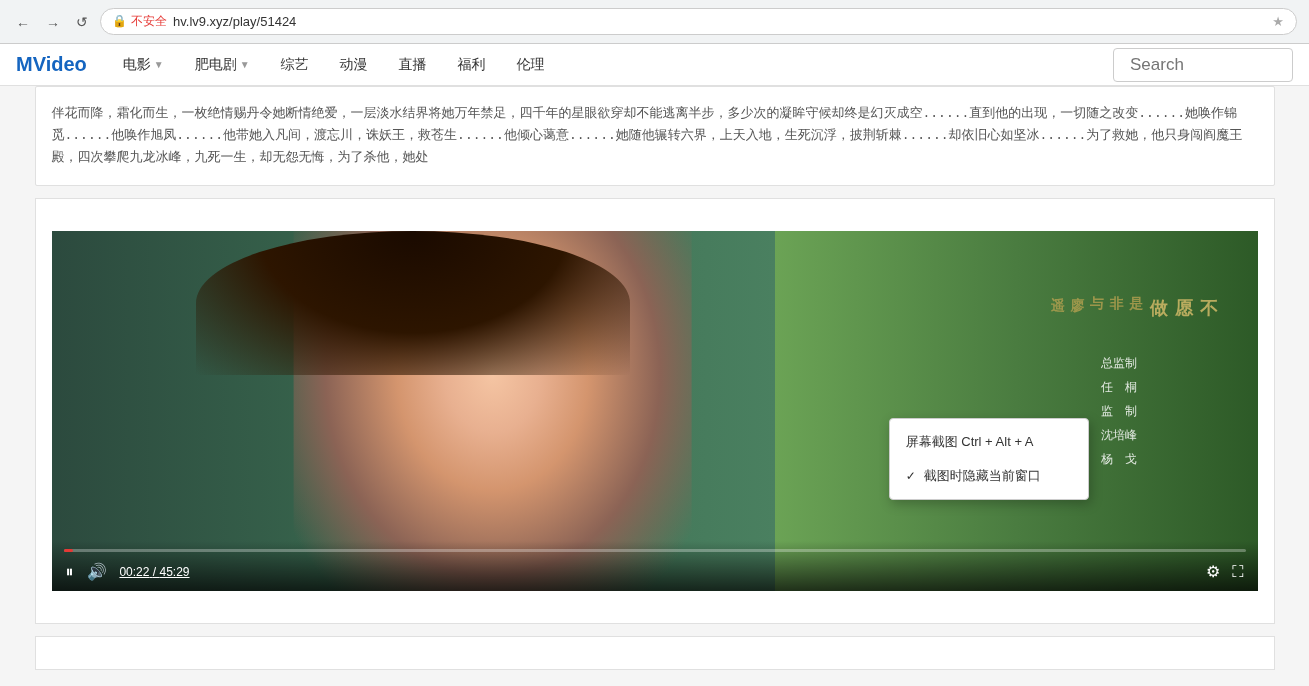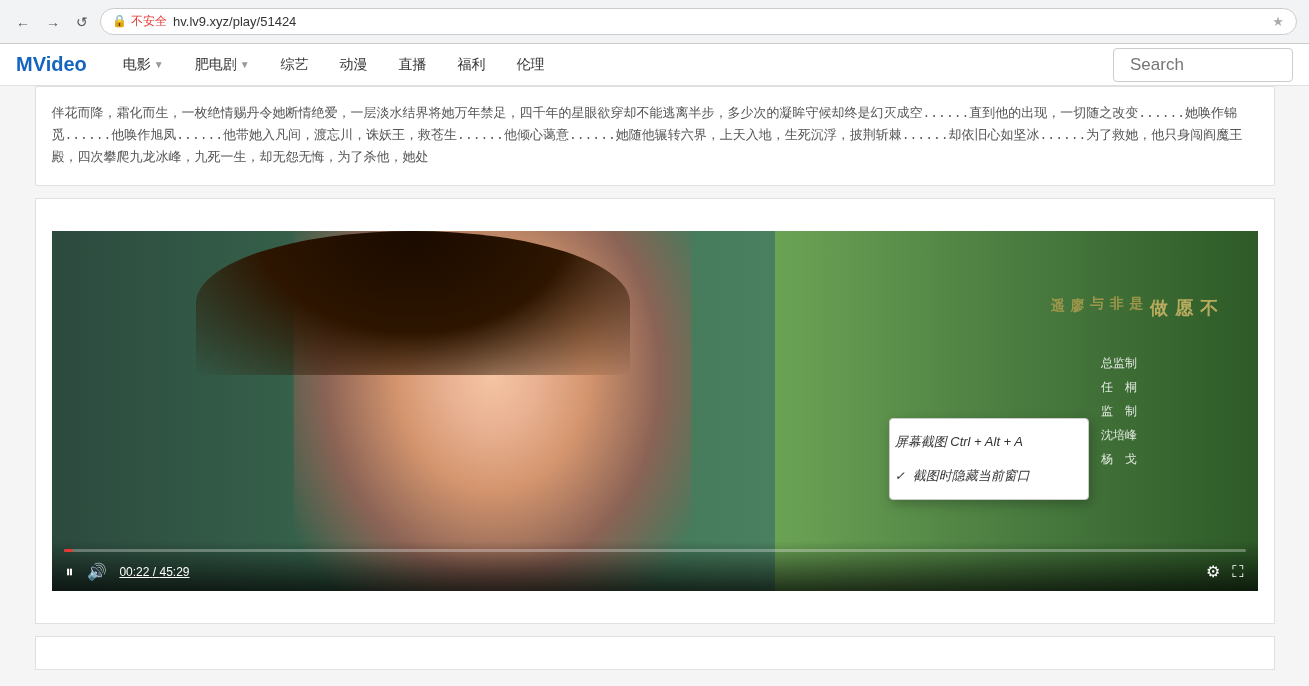--- a/index.html
+++ b/index.html
@@ -189,28 +189,27 @@
       top: 52%;
       background: #fff;
       border: 1px solid #ccc;
       border-radius: 4px;
       box-shadow: 2px 4px 12px rgba(0,0,0,0.25);
       padding: 6px 0;
       min-width: 200px;
       z-index: 100;
     }
     .context-menu-item {
-      padding: 8px 5px;
+      padding: 8px 16px;
       font-size: 13px;
       color: #333;
       display: flex;
       align-items: center;
       gap: 8px;
       cursor: pointer;
-      font-style: italic;
     }
     .context-menu-check { color: #333; font-size: 12px; }
 
     
     .video-controls {
       position: absolute;
       bottom: 0;
       left: 0;
       right: 0;
       background: linear-gradient(transparent, rgba(0,0,0,0.7));

